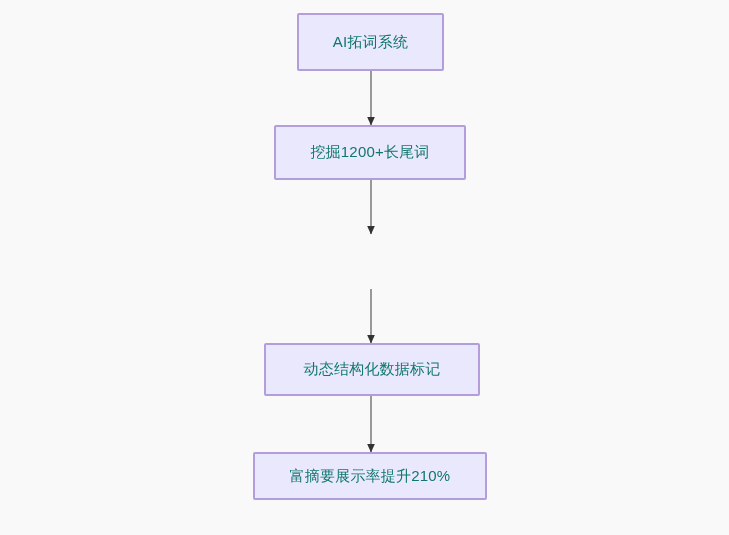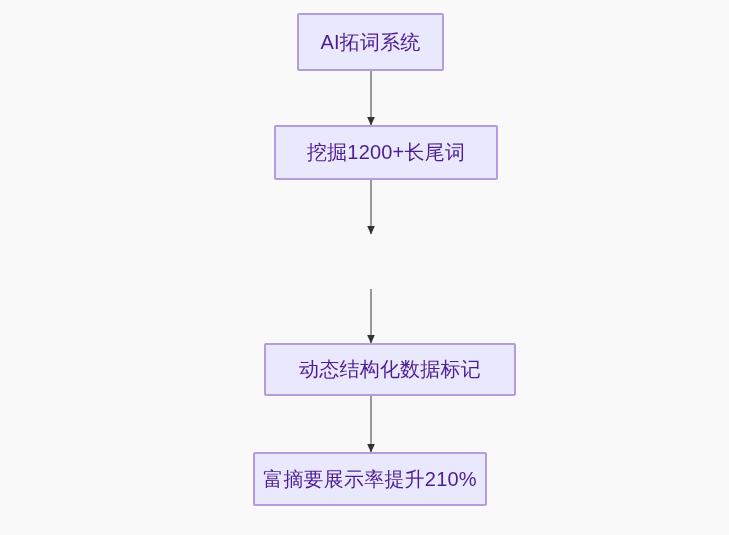--- a/index.html
+++ b/index.html
@@ -31,32 +31,32 @@
     box-sizing: border-box;
     background: #eae8fd;
     border: 2px solid #b39ddb;
     border-radius: 2px;
     display: flex;
     align-items: center;
     justify-content: center;
     z-index: 2;
   }
   .node-label {
-    color: #4c1d95;
-    font-size: 20px;
+    color: #0f766e;
+    font-size: 15px;
     line-height: 1.25;
     letter-spacing: 0.2px;
     white-space: nowrap;
     text-align: center;
   }
   .n1 { left: 297px; top: 13px;  width: 147px; height: 58px; }
-  .n2 { left: 274px; top: 125px; width: 224px; height: 55px; }
+  .n2 { left: 274px; top: 125px; width: 192px; height: 55px; }
   .n3 { left: 260px; top: 234px; width: 225px; height: 55px; }
-  .n4 { left: 264px; top: 343px; width: 252px; height: 53px; }
-  .n5 { left: 253px; top: 452px; width: 234px; height: 54px; }
+  .n4 { left: 264px; top: 343px; width: 216px; height: 53px; }
+  .n5 { left: 253px; top: 452px; width: 234px; height: 48px; }
 </style>
 </head>
 <body>
 
 <div id="flowchart">
 
   <svg id="edge-layer" viewBox="0 0 729 535" width="729" height="535" xmlns="http://www.w3.org/2000/svg">
     <defs>
       <marker id="arrowhead" markerWidth="9" markerHeight="8" refX="8.4" refY="4" orient="auto" markerUnits="userSpaceOnUse">
         <path d="M0,0 L9,4 L0,8 z" fill="#333333"></path>

